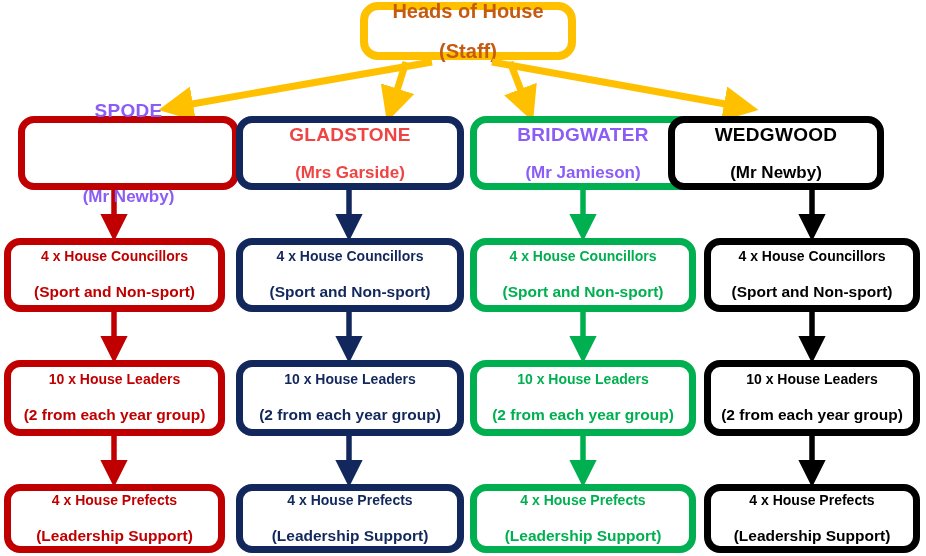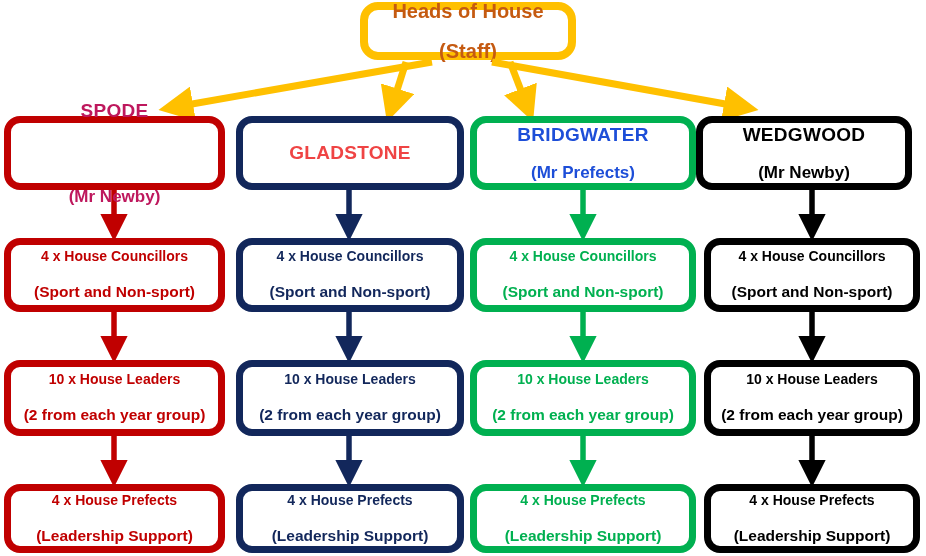--- a/index.html
+++ b/index.html
@@ -120,71 +120,72 @@
       <path d="M583,311 L583,350"></path>
       <path d="M583,436 L583,474"></path>
     </g>
     <g stroke="#000000" stroke-width="5.5" fill="none" marker-end="url(#head-wedgwood)">
       <path d="M812,189 L812,228"></path>
       <path d="M812,311 L812,350"></path>
       <path d="M812,436 L812,474"></path>
     </g>
   </svg>
 
-  <div class="box head-box" style="left: 4px; top: 116px; width: 221px; height: 74px; border-color: rgb(192, 0, 0); color: #be185d; gap: 48px;">
+  <div class="box head-box" style="left: 18px; top: 116px; width: 221px; height: 74px; border-color: rgb(192, 0, 0); color: #8b5cf6; gap: 48px;">
     <span class="line1">SPODE</span>
     <span class="line2">(Mr Newby)</span>
   </div>
   <div class="box" style="left: 4px; top: 238px; width: 221px; height: 74px; border-color: rgb(192, 0, 0); color: rgb(192, 0, 0);">
     <span class="line1">4 x House Councillors</span>
     <span class="line2">(Sport and Non-sport)</span>
   </div>
   <div class="box" style="left: 4px; top: 360px; width: 221px; height: 76px; border-color: rgb(192, 0, 0); color: rgb(192, 0, 0);">
     <span class="line1">10 x House Leaders</span>
     <span class="line2">(2 from each year group)</span>
   </div>
   <div class="box" style="left: 4px; top: 484px; width: 221px; height: 69px; border-color: rgb(192, 0, 0); color: rgb(192, 0, 0);">
     <span class="line1">4 x House Prefects</span>
     <span class="line2">(Leadership Support)</span>
   </div>
 
   <div class="box head-box" style="left: 236px; top: 116px; width: 228px; height: 74px; border-color: rgb(18, 39, 91); color: #ef4444;">
     <span class="line1">GLADSTONE</span>
+    <span class="line2">(Mrs Garside)</span>
   </div>
   <div class="box" style="left: 236px; top: 238px; width: 228px; height: 74px; border-color: rgb(18, 39, 91); color: rgb(18, 39, 91);">
     <span class="line1">4 x House Councillors</span>
     <span class="line2">(Sport and Non-sport)</span>
   </div>
   <div class="box" style="left: 236px; top: 360px; width: 228px; height: 76px; border-color: rgb(18, 39, 91); color: rgb(18, 39, 91);">
     <span class="line1">10 x House Leaders</span>
     <span class="line2">(2 from each year group)</span>
   </div>
   <div class="box" style="left: 236px; top: 484px; width: 228px; height: 69px; border-color: rgb(18, 39, 91); color: rgb(18, 39, 91);">
     <span class="line1">4 x House Prefects</span>
     <span class="line2">(Leadership Support)</span>
   </div>
 
-  <div class="box head-box" style="left: 470px; top: 116px; width: 226px; height: 74px; border-color: rgb(0, 176, 80); color: #1d4ed8;">
+  <div class="box head-box" style="left: 470px; top: 116px; width: 226px; height: 74px; border-color: rgb(0, 176, 80); color: #8b5cf6;">
     <span class="line1">BRIDGWATER</span>
-    <span class="line2">(Mr Prefects)</span>
+    <span class="line2">(Mr Jamieson)</span>
   </div>
   <div class="box" style="left: 470px; top: 238px; width: 226px; height: 74px; border-color: rgb(0, 176, 80); color: rgb(0, 176, 80);">
     <span class="line1">4 x House Councillors</span>
     <span class="line2">(Sport and Non-sport)</span>
   </div>
   <div class="box" style="left: 470px; top: 360px; width: 226px; height: 76px; border-color: rgb(0, 176, 80); color: rgb(0, 176, 80);">
     <span class="line1">10 x House Leaders</span>
     <span class="line2">(2 from each year group)</span>
   </div>
   <div class="box" style="left: 470px; top: 484px; width: 226px; height: 69px; border-color: rgb(0, 176, 80); color: rgb(0, 176, 80);">
     <span class="line1">4 x House Prefects</span>
     <span class="line2">(Leadership Support)</span>
   </div>
 
-  <div class="box head-box" style="left: 696px; top: 116px; width: 216px; height: 74px; border-color: rgb(0, 0, 0); color: rgb(0, 0, 0);">
+  <div class="box head-box" style="left: 668px; top: 116px; width: 216px; height: 74px; border-color: rgb(0, 0, 0); color: rgb(0, 0, 0);">
     <span class="line1">WEDGWOOD</span>
     <span class="line2">(Mr Newby)</span>
   </div>
   <div class="box" style="left: 704px; top: 238px; width: 216px; height: 74px; border-color: rgb(0, 0, 0); color: rgb(0, 0, 0);">
     <span class="line1">4 x House Councillors</span>
     <span class="line2">(Sport and Non-sport)</span>
   </div>
   <div class="box" style="left: 704px; top: 360px; width: 216px; height: 76px; border-color: rgb(0, 0, 0); color: rgb(0, 0, 0);">
     <span class="line1">10 x House Leaders</span>
     <span class="line2">(2 from each year group)</span>

